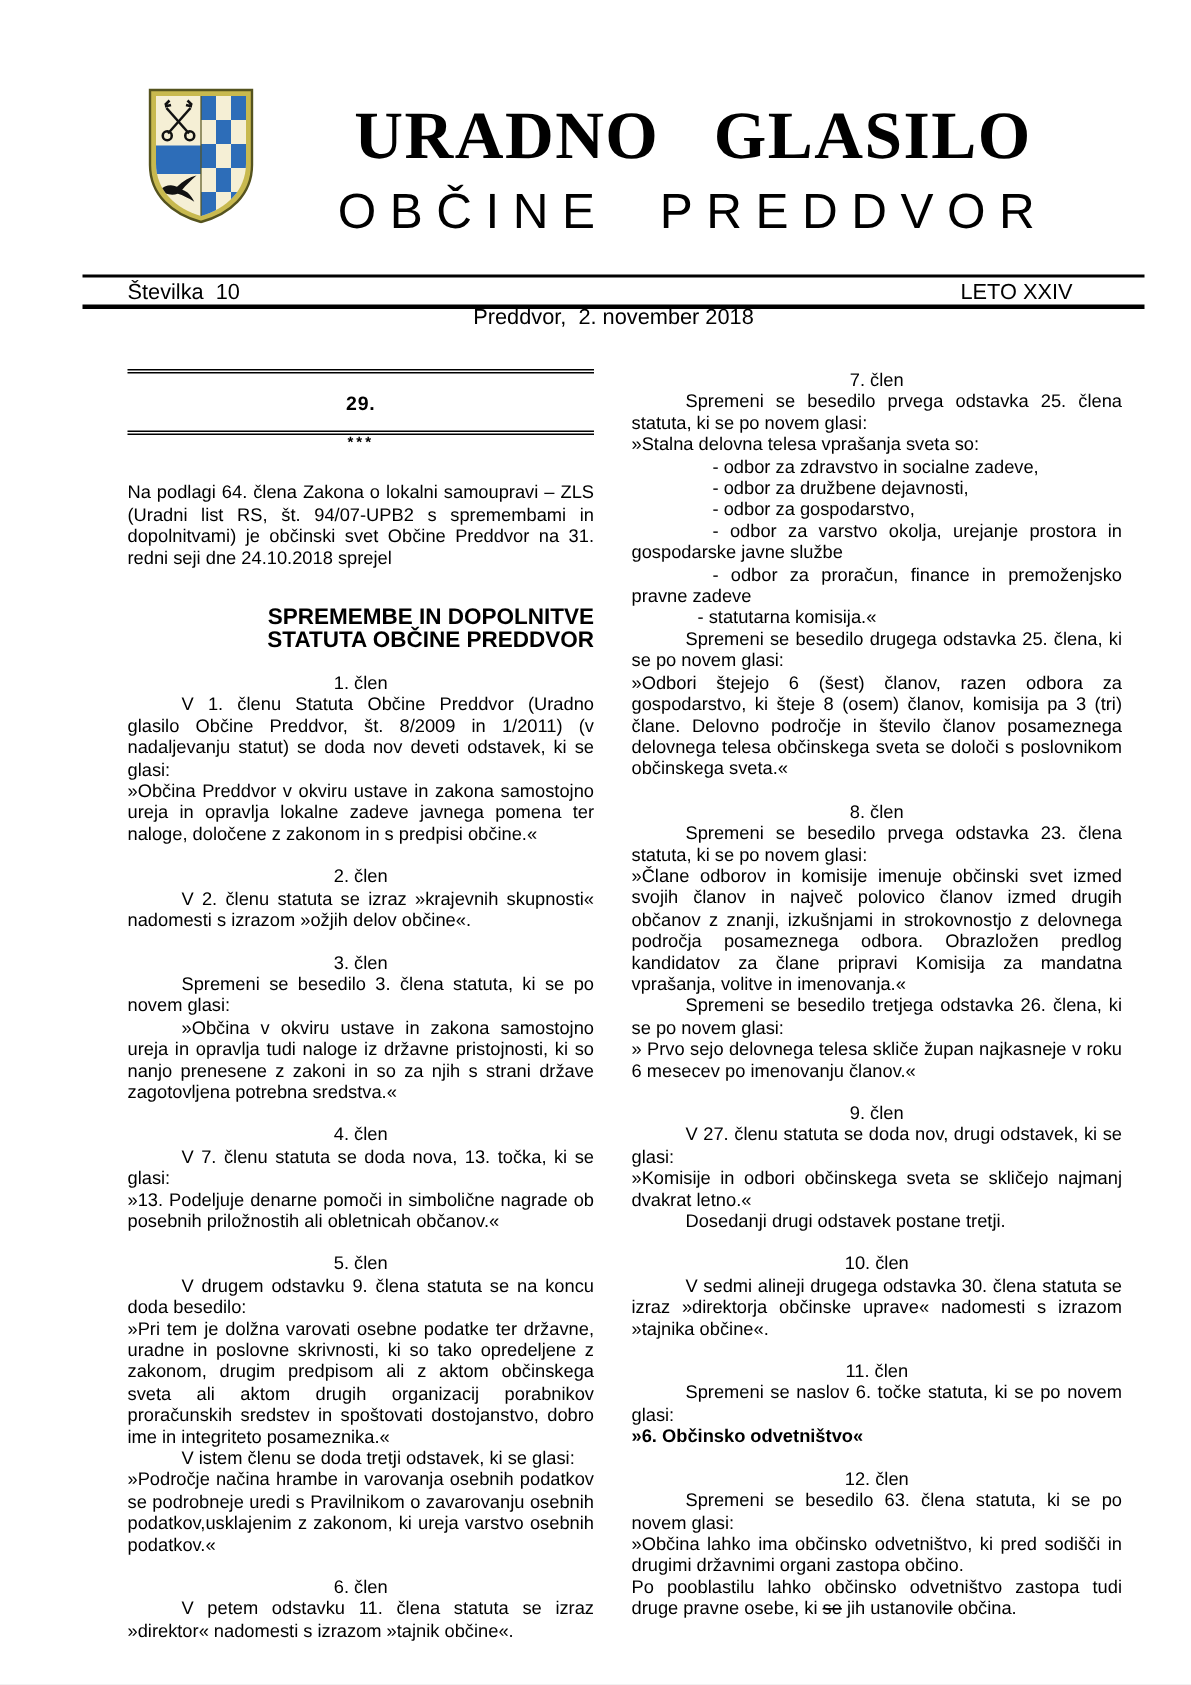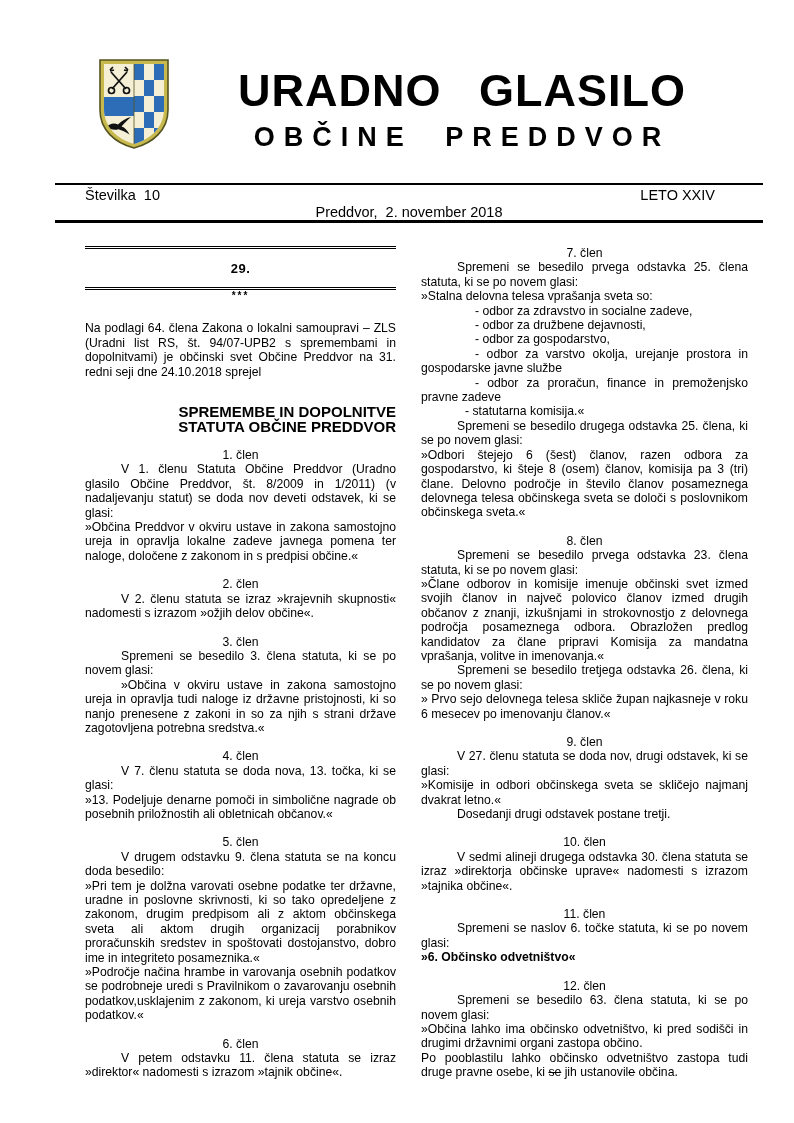--- a/index.html
+++ b/index.html
@@ -11,24 +11,24 @@
   html,body{background:#e8e8e8;}
   .page{
     position:relative;width:794px;height:1123px;margin:0 auto;
     background:var(--background);color:var(--text);
     font-family:"Liberation Sans","DejaVu Sans",sans-serif;
     overflow:hidden;
   }
   
   .coat{position:absolute;left:97px;top:57px;width:74px;height:92px;}
   .masthead-titles{position:absolute;left:178px;right:48px;top:68px;text-align:center;}
-  .title1{font-size:45px;font-weight:bold;line-height:1.0;letter-spacing:1px;word-spacing:24px;white-space:pre;}
-  .title2{margin-top:9px;font-size:27px;font-weight:bold;letter-spacing:9px;word-spacing:16px;white-space:pre;}
+  .title1{font-size:45px;font-weight:bold;line-height:1.0;letter-spacing:1px;word-spacing:24px;white-space:pre;font-family:Liberation Serif, serif;}
+  .title2{margin-top:9px;font-size:33px;font-weight:normal;letter-spacing:9px;word-spacing:16px;white-space:pre;}
   .meta-band{
-    position:absolute;left:55px;top:183px;width:708px;height:40px;
+    position:absolute;left:55px;top:183px;width:708px;height:23px;
     border-top:2px solid var(--rule);border-bottom:3px solid var(--rule);
     font-size:14.5px;
   }
   .meta-issue{position:absolute;left:30px;top:2px;white-space:pre;}
   .meta-date{position:absolute;left:50%;top:2px;transform:translateX(-50%);white-space:pre;margin-top:17px;}
   .meta-year{position:absolute;right:48px;top:2px;white-space:pre;}
   
   .col{position:absolute;top:246px;font-size:12.2px;line-height:14.4px;text-align:justify;}
   .col-left{left:85px;width:311px;}
   .col-right{left:421px;width:327px;}
@@ -126,20 +126,21 @@
         </div>
         <div class="article">
           <div class="article-heading">4. člen</div>
           <div class="para indent">V 7. členu statuta se doda nova, 13. točka, ki se glasi:</div>
           <div class="para plain">»13. Podeljuje denarne pomoči in simbolične nagrade ob posebnih priložnostih ali obletnicah občanov.«</div>
         </div>
         <div class="article">
           <div class="article-heading">5. člen</div>
           <div class="para indent">V drugem odstavku 9. člena statuta se na koncu doda besedilo:</div>
           <div class="para plain">»Pri tem je dolžna varovati osebne podatke ter državne, uradne in poslovne skrivnosti, ki so tako opredeljene z zakonom, drugim predpisom ali z aktom občinskega sveta ali aktom drugih organizacij porabnikov proračunskih sredstev in spoštovati dostojanstvo, dobro ime in integriteto posameznika.«</div>
+          <div class="para indent">V istem členu se doda tretji odstavek, ki se glasi:</div>
           <div class="para plain">»Področje načina hrambe in varovanja osebnih podatkov se podrobneje uredi s Pravilnikom o zavarovanju osebnih podatkov,usklajenim z zakonom, ki ureja varstvo osebnih podatkov.«</div>
         </div>
         <div class="article">
           <div class="article-heading">6. člen</div>
           <div class="para indent">V petem odstavku 11. člena statuta se izraz »direktor« nadomesti s izrazom »tajnik občine«.</div>
         </div>
       </div>
   </div>
 
   <div class="col col-right">

